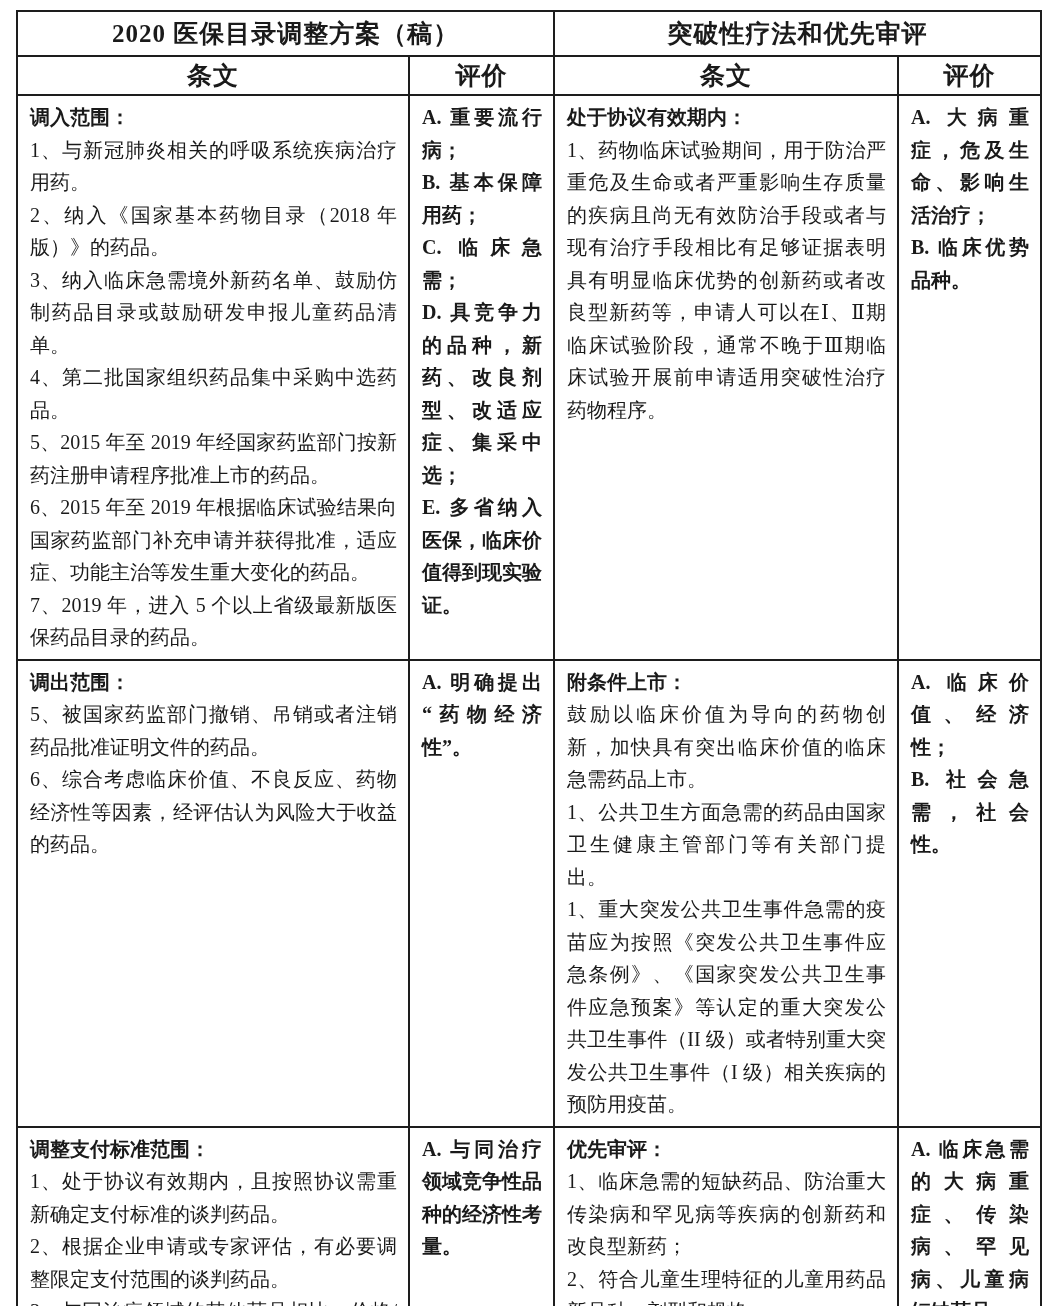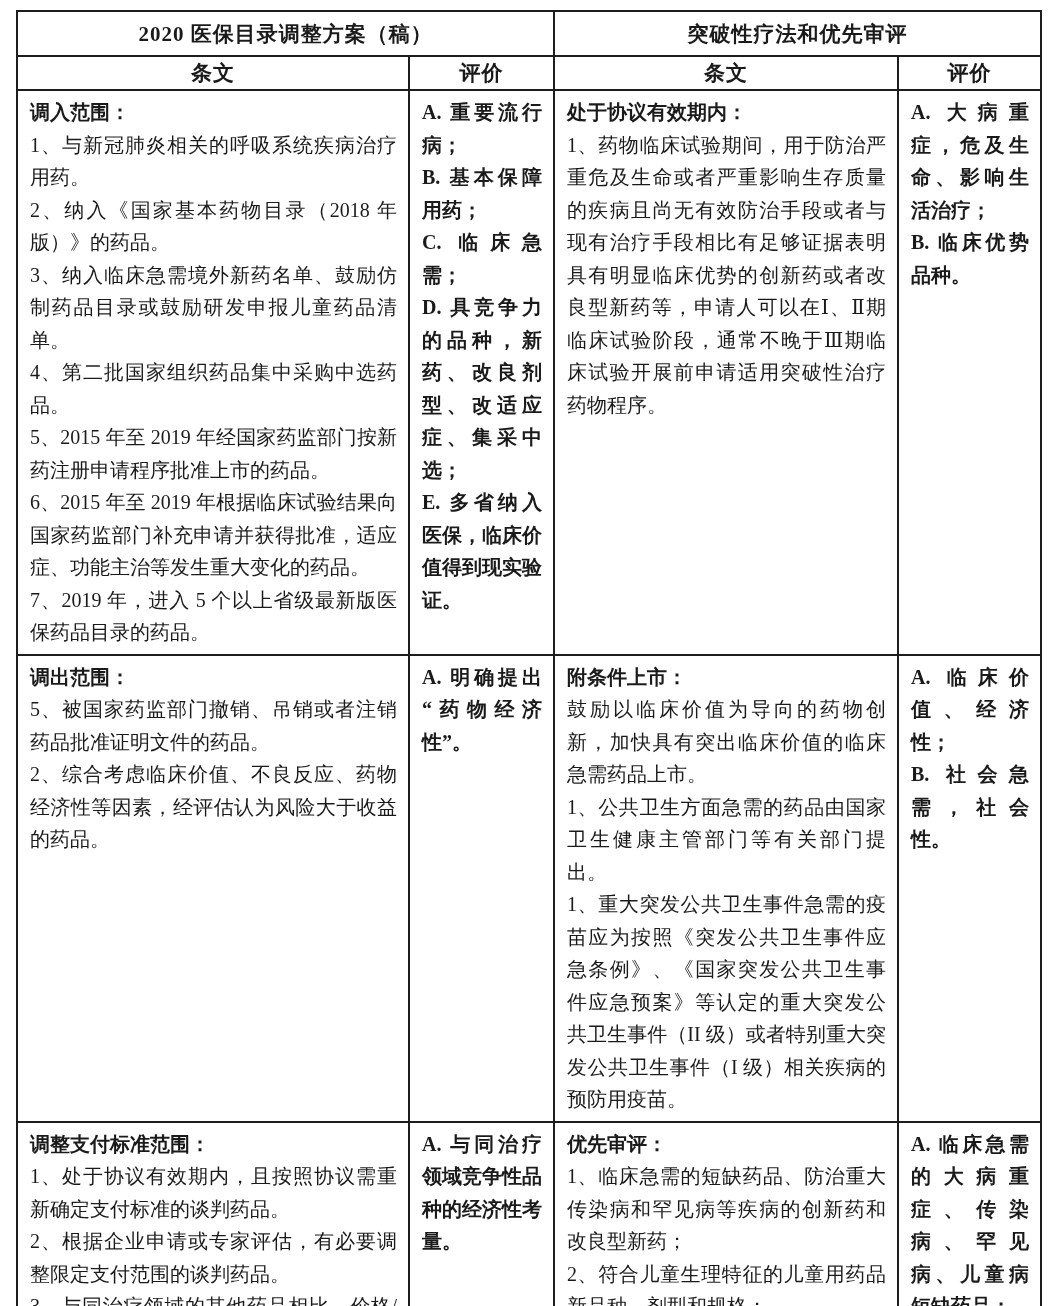--- a/index.html
+++ b/index.html
@@ -17,21 +17,21 @@
 
   table.doc-table {
     width: 1024px;
     border-collapse: collapse;
     table-layout: fixed;
   }
   .doc-table th, .doc-table td {
     border: 2px solid #1d1d1d;
   }
   .doc-table th {
-    font-size: 21px;
+    font-size: 25px;
     font-weight: bold;
     text-align: center;
     vertical-align: middle;
     padding: 2px 4px;
     letter-spacing: 1px;
   }
   tr.group-header-row th { height: 45px; }
   tr.col-header-row th  { height: 32px; margin-left: 39px; }
 
   .doc-table td {
@@ -112,21 +112,21 @@
               <p>A. 大病重症，危及生命、影响生活治疗；</p>
               <p>B. 临床优势品种。</p>
             </div>
         </td>
       </tr>
       <tr class="r1">
         <td class="art">
           <div class="cell-heading">调出范围：</div>
           <div class="paras">
               <p>5、被国家药监部门撤销、吊销或者注销药品批准证明文件的药品。</p>
-              <p>2、综合考虑临床价值、不良反应、药物经济性等因素，经评估认为风险大于收益的药品。</p>
+              <p>6、综合考虑临床价值、不良反应、药物经济性等因素，经评估认为风险大于收益的药品。</p>
             </div>
         </td>
         <td class="eval">
           <div class="paras">
               <p>A. 明确提出“药物经济性”。</p>
             </div>
         </td>
         <td class="art">
           <div class="cell-heading">附条件上市：</div>
           <div class="paras">

